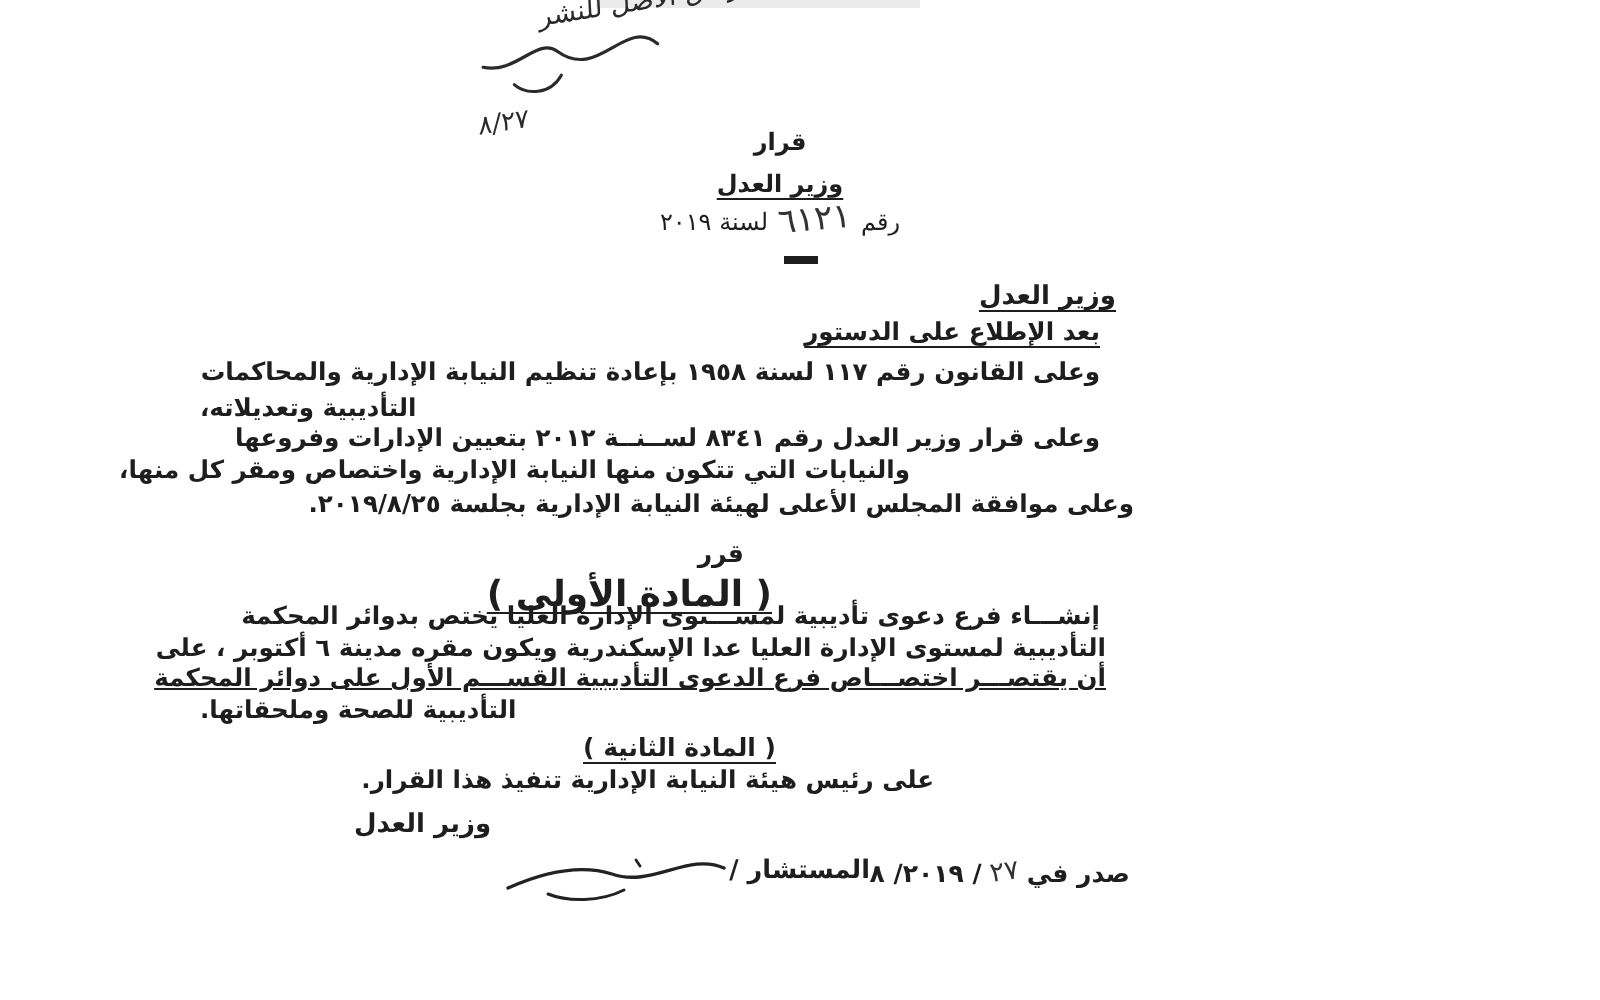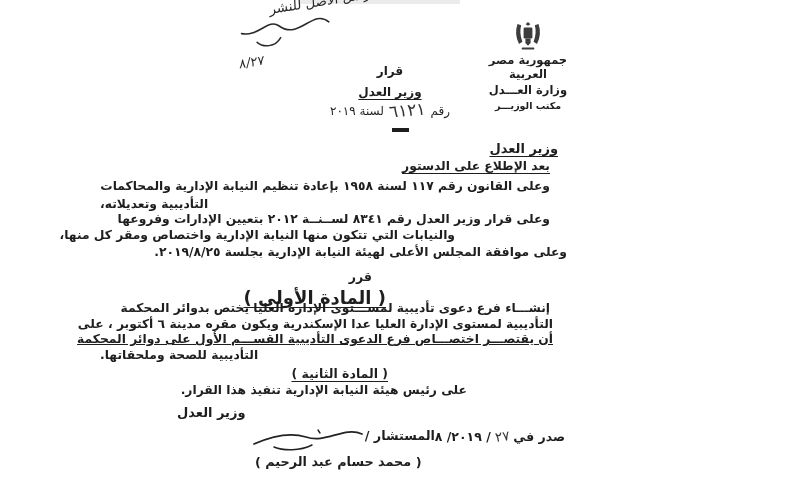--- a/index.html
+++ b/index.html
@@ -50,35 +50,20 @@
 
   <div class="hand-note">
     <div class="hn-l1">يرسل الأصل للنشر</div>
     <svg width="110" height="36" viewBox="0 0 110 36">
       <path d="M102 16 C88 0 70 30 52 12 C43 3 30 20 14 14" fill="none" stroke="#2a2a2a" stroke-width="1.6" stroke-linecap="round"></path>
       <path d="M52 24 c-7 9 -19 7 -24 1" fill="none" stroke="#2a2a2a" stroke-width="1.5" stroke-linecap="round"></path>
     </svg>
     <div class="hn-date">٨/٢٧</div>
   </div>
 
-  <div class="letterhead">
-    <svg width="30" height="28" viewBox="0 0 30 28" style="display:block;margin:0 auto;">
-      <g fill="#3d3d3d">
-        <path d="M15 0 l2.4 2.2 -2.4 1.6 -2.4 -1.6 z"></path>
-        <path d="M4.5 2 q-3.5 10 1.5 20 l3.4 -2.2 q-3.4 -9 -1.2 -16.6 z"></path>
-        <path d="M25.5 2 q3.5 10 -1.5 20 l-3.4 -2.2 q3.4 -9 1.2 -16.6 z"></path>
-        <rect x="10.6" y="5.5" width="8.8" height="11" rx="1.2"></rect>
-        <path d="M12.4 16.5 h5.2 v4.6 l-2.6 2.6 -2.6 -2.6 z"></path>
-        <rect x="8.6" y="25.4" width="12.8" height="2.2" rx="1"></rect>
-      </g>
-    </svg>
-    <div class="lh-country">جمهورية مصر العربية</div>
-    <div class="lh-ministry">وزارة العـــدل</div>
-    <div class="lh-office">مكتب الوزيـــر</div>
-  </div>
 
   <div class="title-block">
     <div class="t-word">قرار</div>
     <div class="t-minister">وزير العدل</div>
     <div class="t-numrow">
       <span class="t-pre">رقم</span>
       <span class="t-val">٦١٢١</span>
       <span class="t-suf">لسنة ٢٠١٩</span>
     </div>
   </div>
@@ -113,15 +98,14 @@
   </div>
 
   <div class="ln bold" style="top:428px;right:365px;font-size:12.8px;">المستشار /</div>
 
   <svg class="sig-scribble" width="118" height="30" viewBox="0 0 118 30">
     <path d="M114 10 C96 2 78 20 58 13 C42 8 24 12 6 20" fill="none" stroke="#222" stroke-width="1.7" stroke-linecap="round"></path>
     <path d="M64 21 C52 27 36 27 26 23" fill="none" stroke="#222" stroke-width="1.5" stroke-linecap="round"></path>
     <path d="M70 6 l2 3" fill="none" stroke="#222" stroke-width="1.4" stroke-linecap="round"></path>
   </svg>
 
-  <div class="ln bold" style="top:454px;left:255px;font-size:12.8px;">( محمد حسام عبد الرحيم )</div>
 
 </div>
 
 </body></html>

